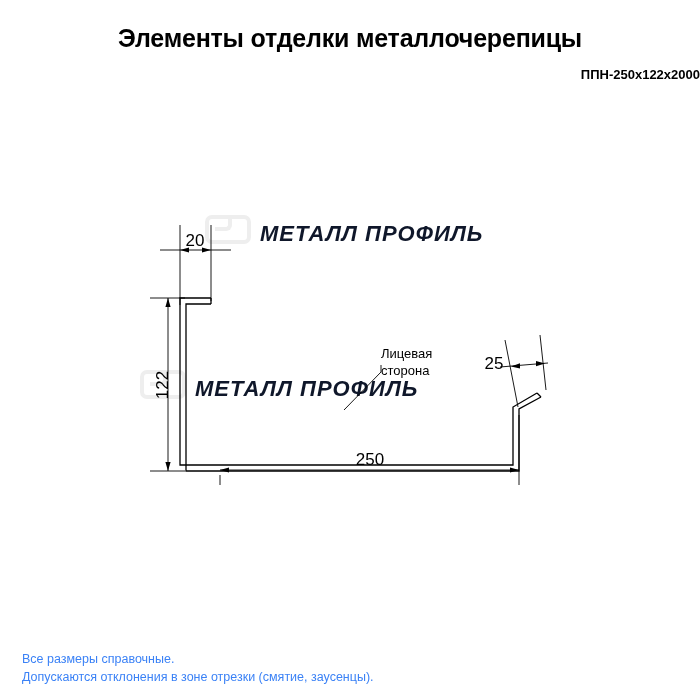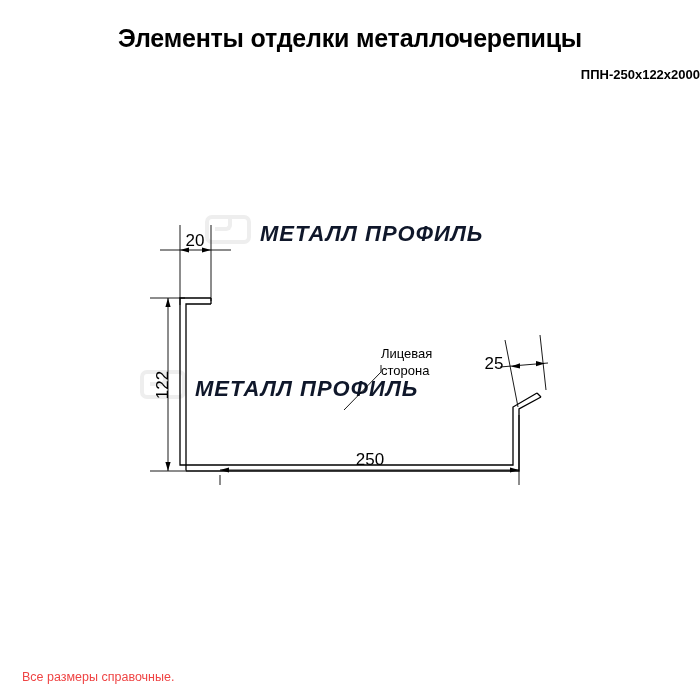--- a/index.html
+++ b/index.html
@@ -85,21 +85,21 @@
     border-bottom: 4px solid #eeeeee;
     border-right: 4px solid #eeeeee;
     border-radius: 0 0 6px 0;
   }
   .footer {
     position: absolute;
     left: 22px;
     bottom: 14px;
     font-size: 12.5px;
     line-height: 18px;
-    color: #ef4444;
+    color: #3b82f6;
   }
   svg { display: block; }
   .dim-label {
     font-family: "Liberation Sans", sans-serif;
     font-size: 17px;
     fill: #000;
   }
   .lead-label {
     font-family: "Liberation Sans", sans-serif;
     font-size: 13px;
@@ -176,15 +176,16 @@
         <line x1="381" y1="187" x2="381" y2="180"></line>
       </g>
       <text class="lead-label" x="381" y="173" text-anchor="start">Лицевая</text>
       <text class="lead-label" x="381" y="190" text-anchor="start">сторона</text>
 
     </svg>
   </div>
 
   <div class="footer">
     <div>Все размеры справочные.</div>
+    <div>Допускаются отклонения в зоне отрезки (смятие, заусенцы).</div>
   </div>
 
 </div>
 
 </body></html>

